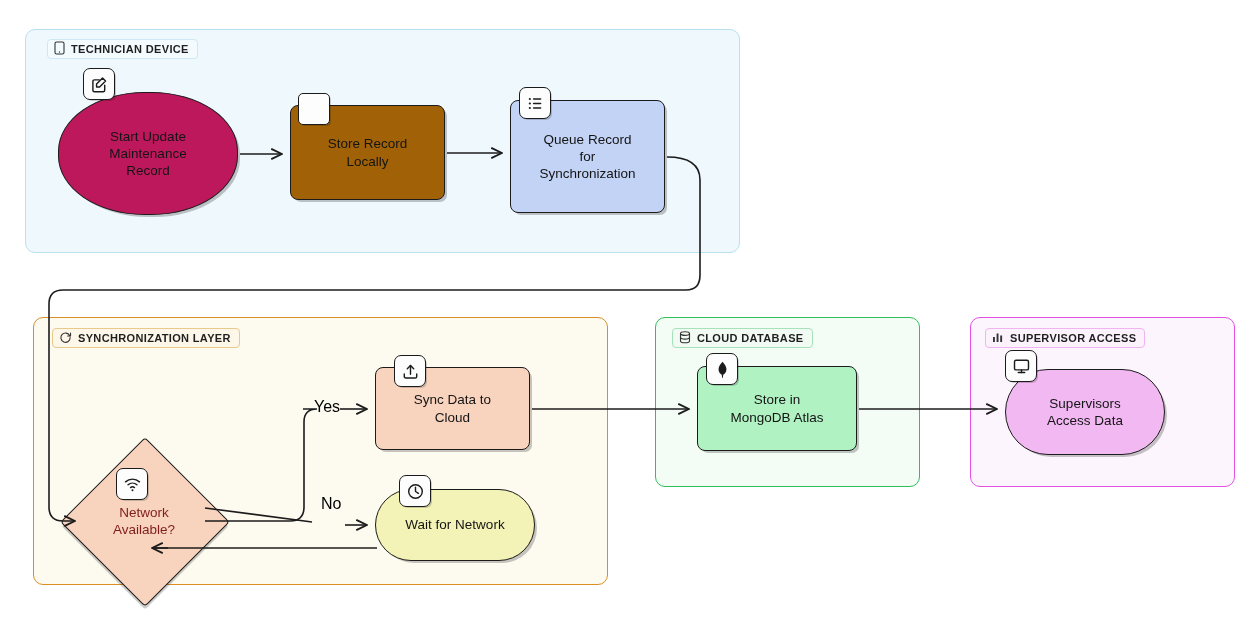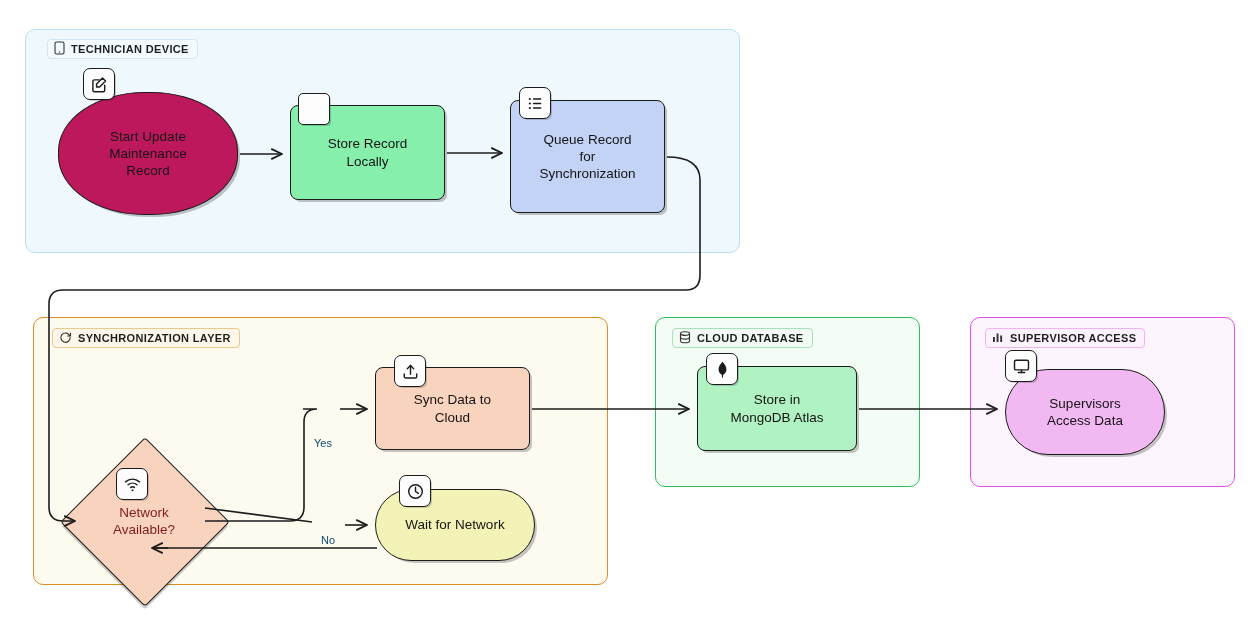--- a/index.html
+++ b/index.html
@@ -49,21 +49,21 @@
      justify-content:center;text-align:center;font-size:13.5px;color:#7f1d1d;
      line-height:1.28;}
   .n-diamond .dshape{position:absolute;left:0;top:0;width:100%;height:100%;
      background:#f8d3bd;border:1.7px solid #1b1b1b;
      transform:rotate(45deg);border-radius:4px;
      box-shadow:3px 3px 0 -1px rgba(0,0,0,.2);}
   .n-diamond .lbl{position:relative;z-index:2;}
 
   
   #n-start {left:58px; top:92px;  width:180px;height:123px;background:#be185d;}
-  #n-store {left:290px;top:105px; width:155px;height:95px; background:#86efac;}
+  #n-store {left:290px;top:105px; width:155px;height:95px; background:#a16207;}
   #n-queue {left:510px;top:100px; width:155px;height:113px;background:#c3d3f5;}
   #n-sync  {left:375px;top:367px; width:155px;height:83px; background:#f8d3bd;}
   #n-wait  {left:375px;top:489px; width:160px;height:72px; background:#f3f3b7;justify-content:center;}
   #n-mongo {left:697px;top:366px; width:160px;height:85px; background:#b0f2c2;align-items:center;}
   #n-supv  {left:1005px;top:369px;width:160px;height:86px; background:#f2b8f2;}
   #n-net   {left:85px; top:462px; width:118px;height:118px;}
   #n-net .lbl{width:150px;}
 
   
   .badge{position:absolute;width:30px;height:30px;border-radius:7px;
@@ -75,22 +75,22 @@
   #b-start{left:83px;  top:68px;}
   #b-store{left:298px; top:93px;  border-radius:5px;}
   #b-queue{left:519px; top:87px;}
   #b-sync {left:394px; top:355px;}
   #b-wait {left:399px; top:475px;}
   #b-mongo{left:706px; top:353px;}
   #b-supv {left:1005px;top:350px;}
   #b-net  {left:116px; top:468px;}
 
   
-  .elabel{position:absolute;font-size:11px;color:#0c4a6e;background:transparent;
-     padding:0 3px;z-index:5;margin-top:39px;}
+  .elabel{position:absolute;font-size:16px;color:#000000;background:transparent;
+     padding:0 3px;z-index:5;}
   #el-yes{left:311px;top:398px;}
   #el-no {left:318px;top:495px;}
 
   svg#wires{position:absolute;left:0;top:0;width:1259px;height:633px;
             pointer-events:none;z-index:3;}
   svg#wires path{fill:none;stroke:#1c1c1c;stroke-width:1.6;}
 </style>
 </head>
 <body>
 

